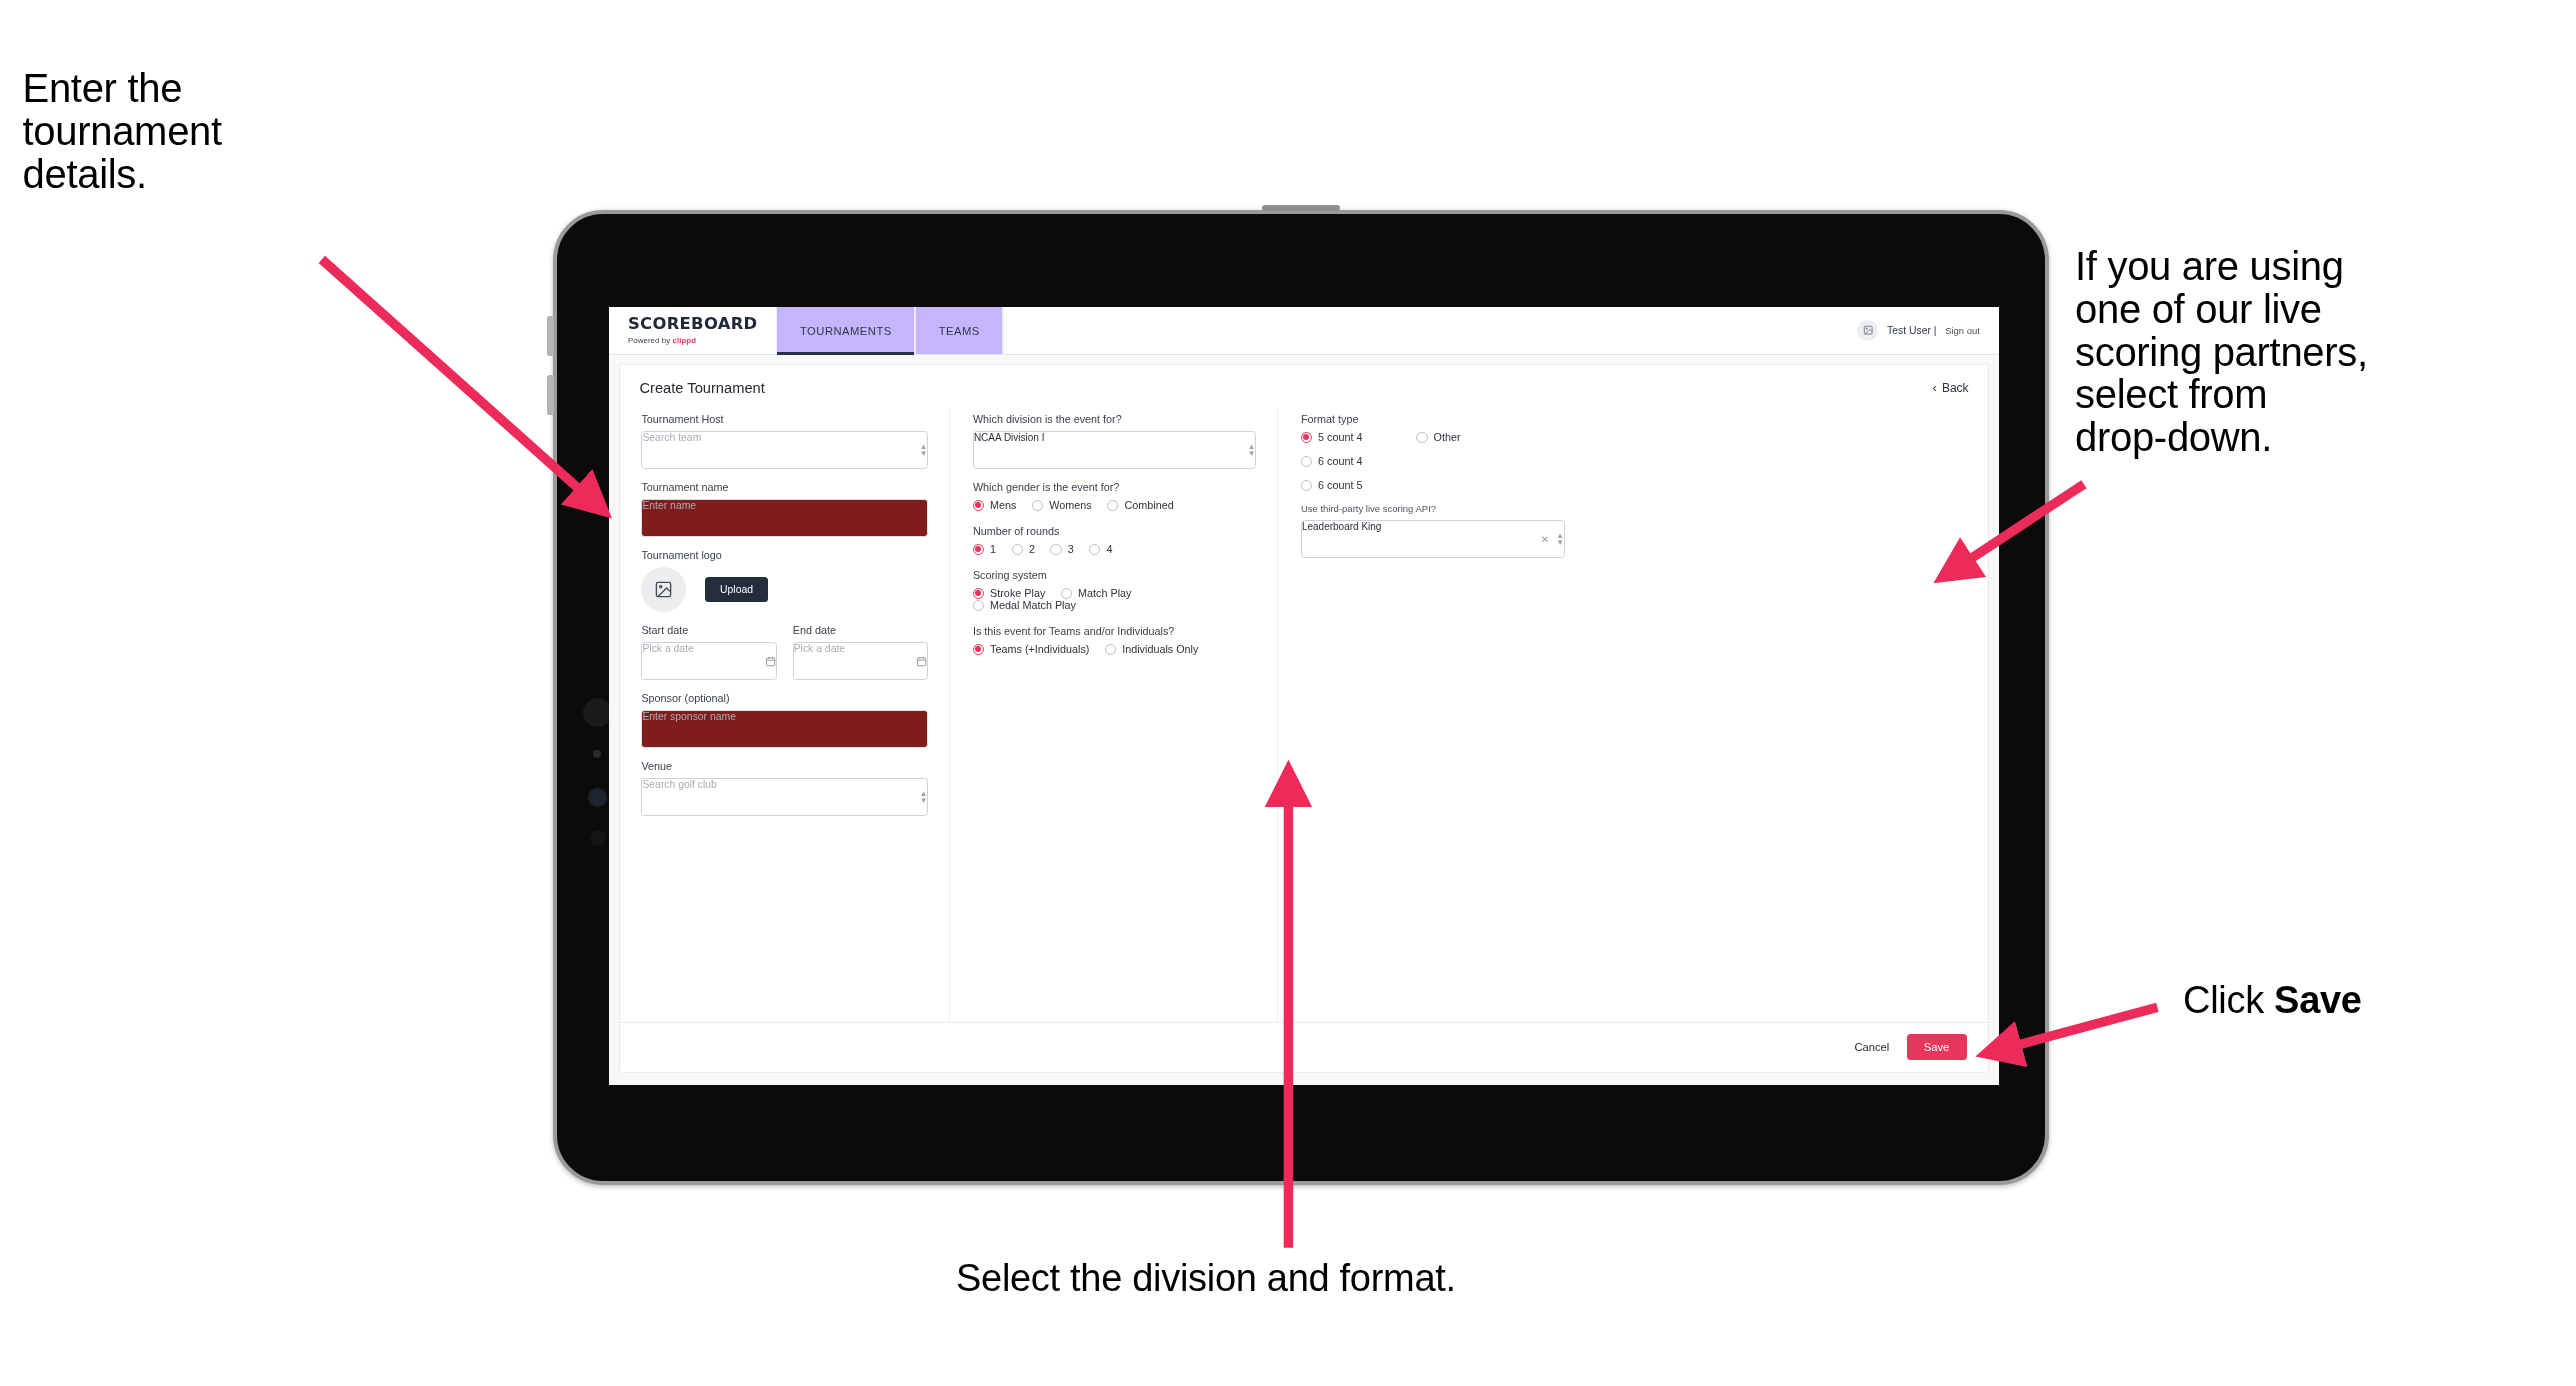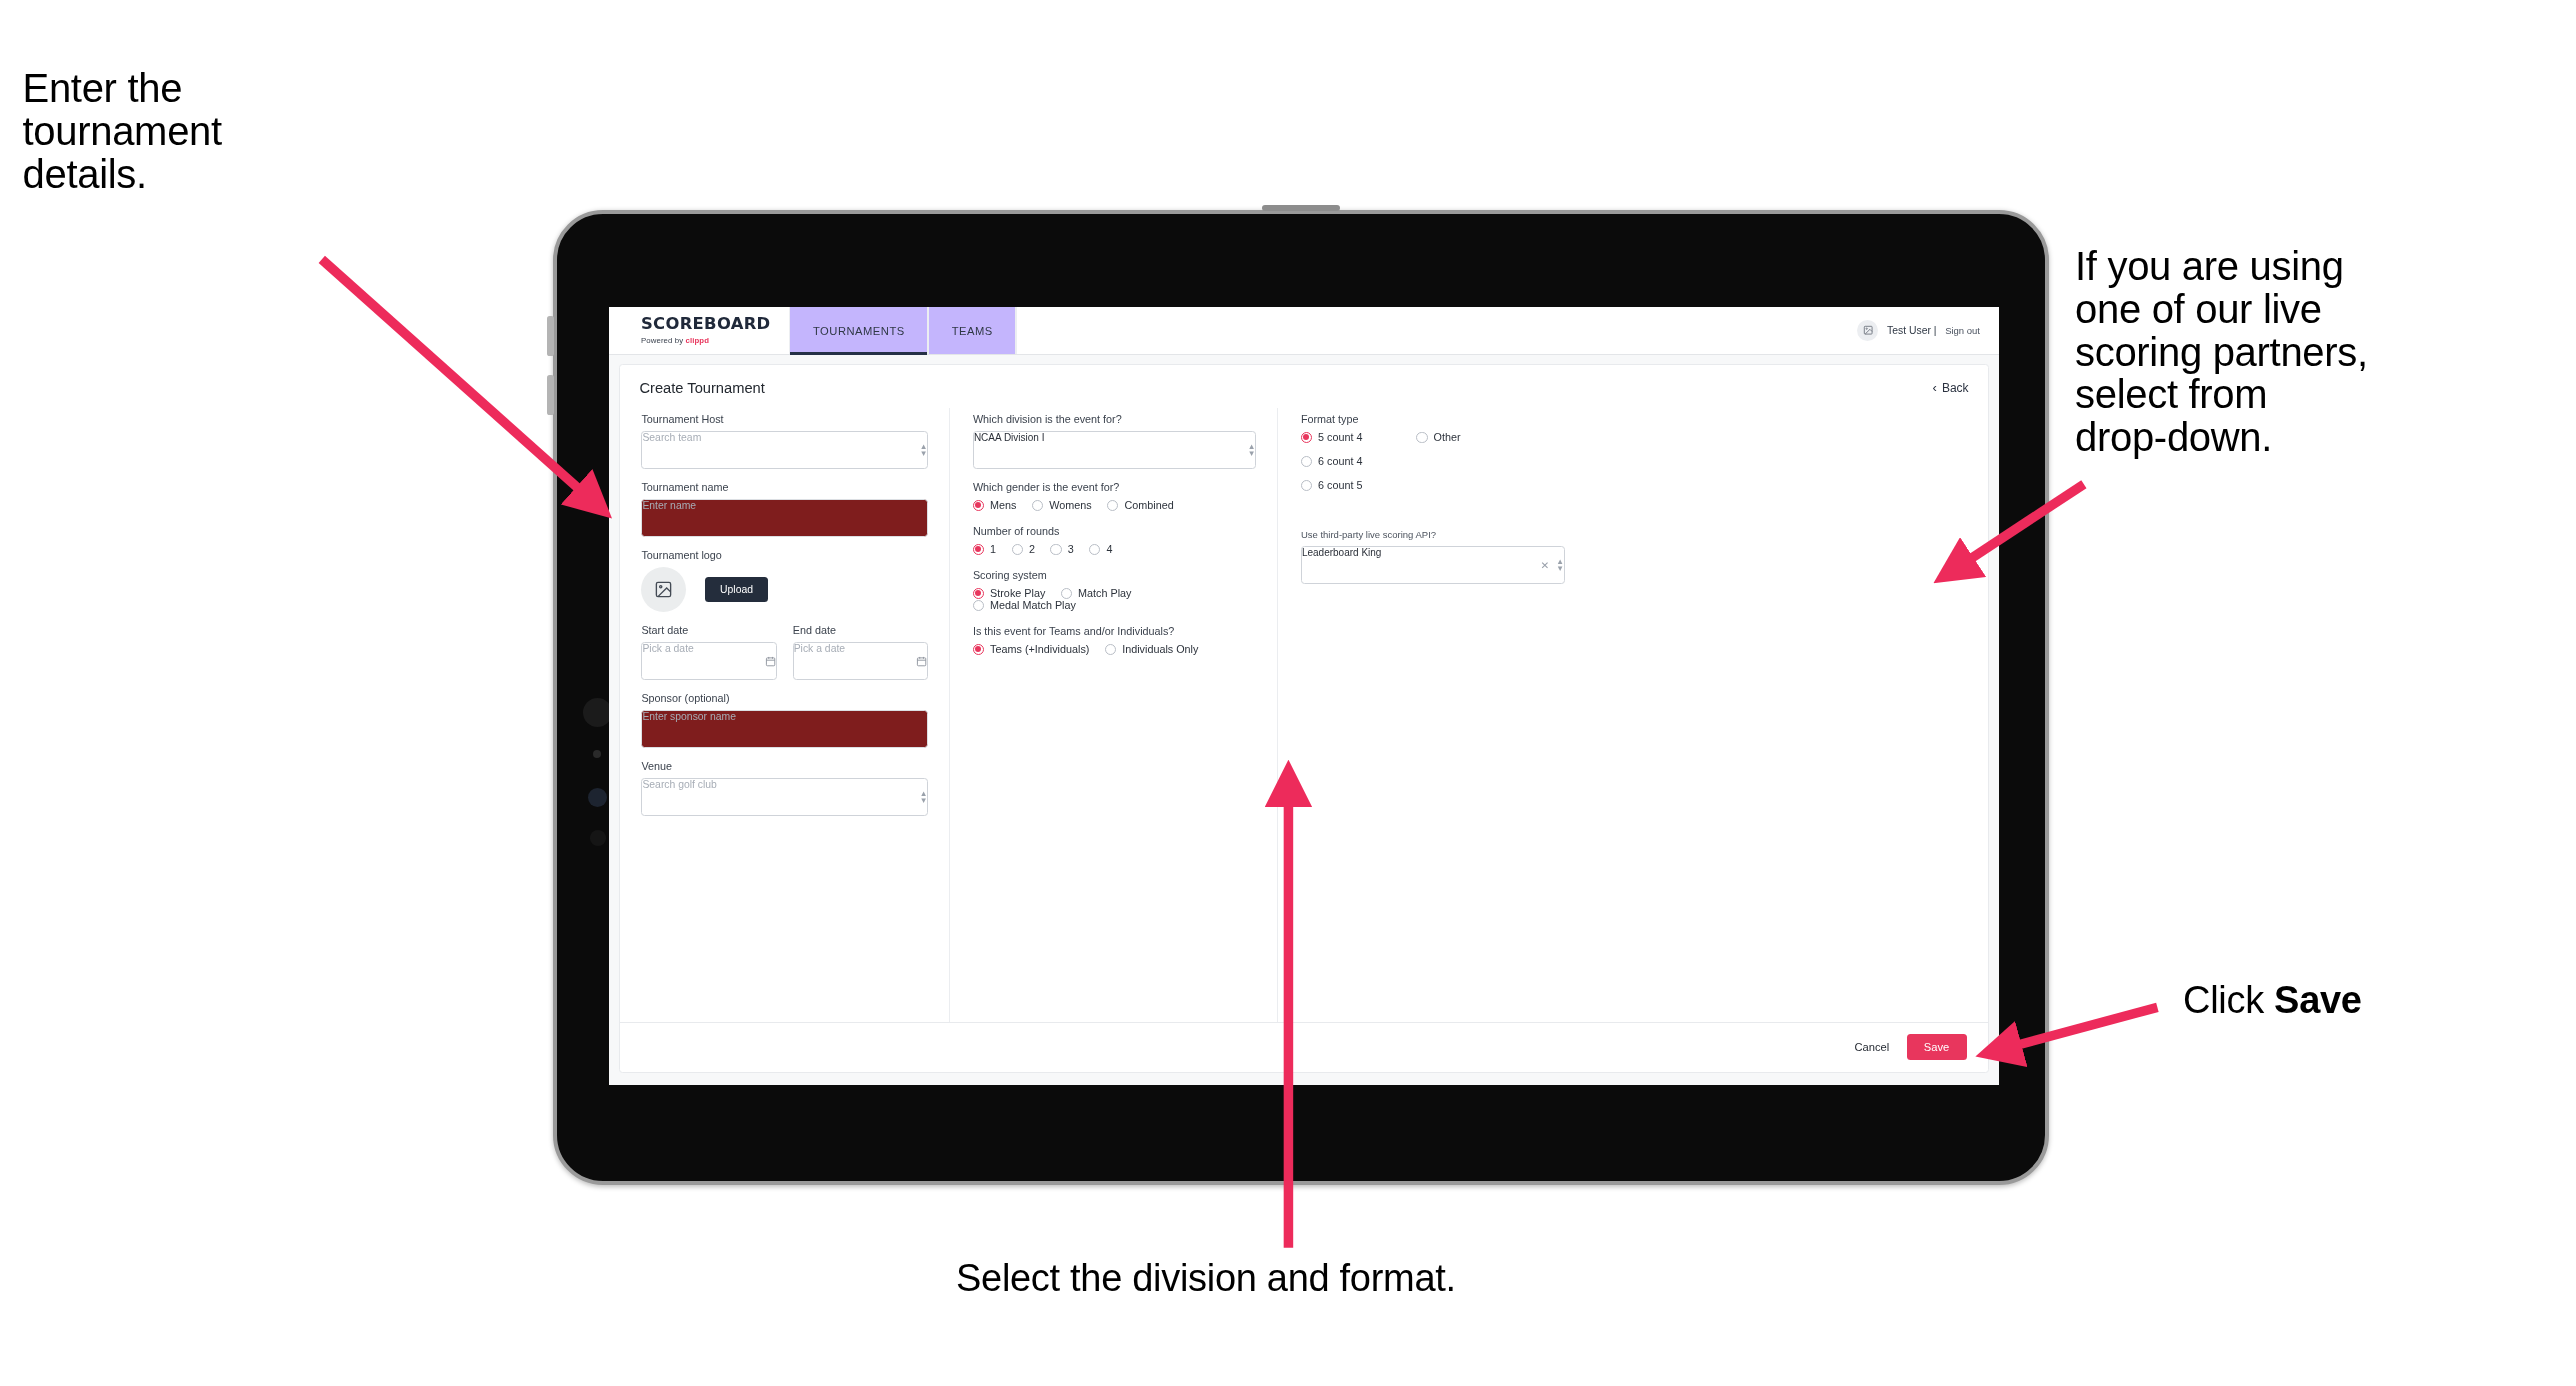--- a/index.html
+++ b/index.html
@@ -60,21 +60,20 @@
     background: #f7f8f9;
     overflow: hidden;
   }
 
   
   #topnav {
     height: 48px; background: #ffffff;
     display: flex; align-items: stretch;
     border-bottom: 0.9px solid #e3e5e8;
     position: relative;
-    padding-left: 13px;
   }
   #brand { display:flex; flex-direction:column; justify-content:center; padding: 0 19px 0 19px; }
   #brand-word {
     font-family: "DejaVu Sans", sans-serif;
     font-weight: 700; font-size: 16.4px; letter-spacing: 0.3px;
     color: #20293a; line-height: 1;
   }
   #brand-sub { font-size: 7.8px; color:#39404d; margin-top:3.5px; letter-spacing:0.1px; }
   #brand-sub .clippd { color:#e8365d; font-weight:700; }
 
@@ -435,21 +434,21 @@
                 </div>
               </div>
               <div id="fmt-right">
                 <div class="ritem">
                   <span class="radio"></span>
                   <span class="rlabel">Other</span>
                 </div>
               </div>
             </div>
 
-            <div class="fld" style="margin-top:26px;">
+            <div class="fld" style="">
               <span class="lbl sm">Use third-party live scoring API?</span>
               <div class="inp" style="width:264px;">
                 <span class="val">Leaderboard King</span>
                 <span class="right-ico">
                   <span style="font-size:10.4px;color:#9aa1ab;">✕</span>
                   <span class="chev2">
                       <i>▲</i>
                       <i>▼</i>
                     </span>
                 </span>

